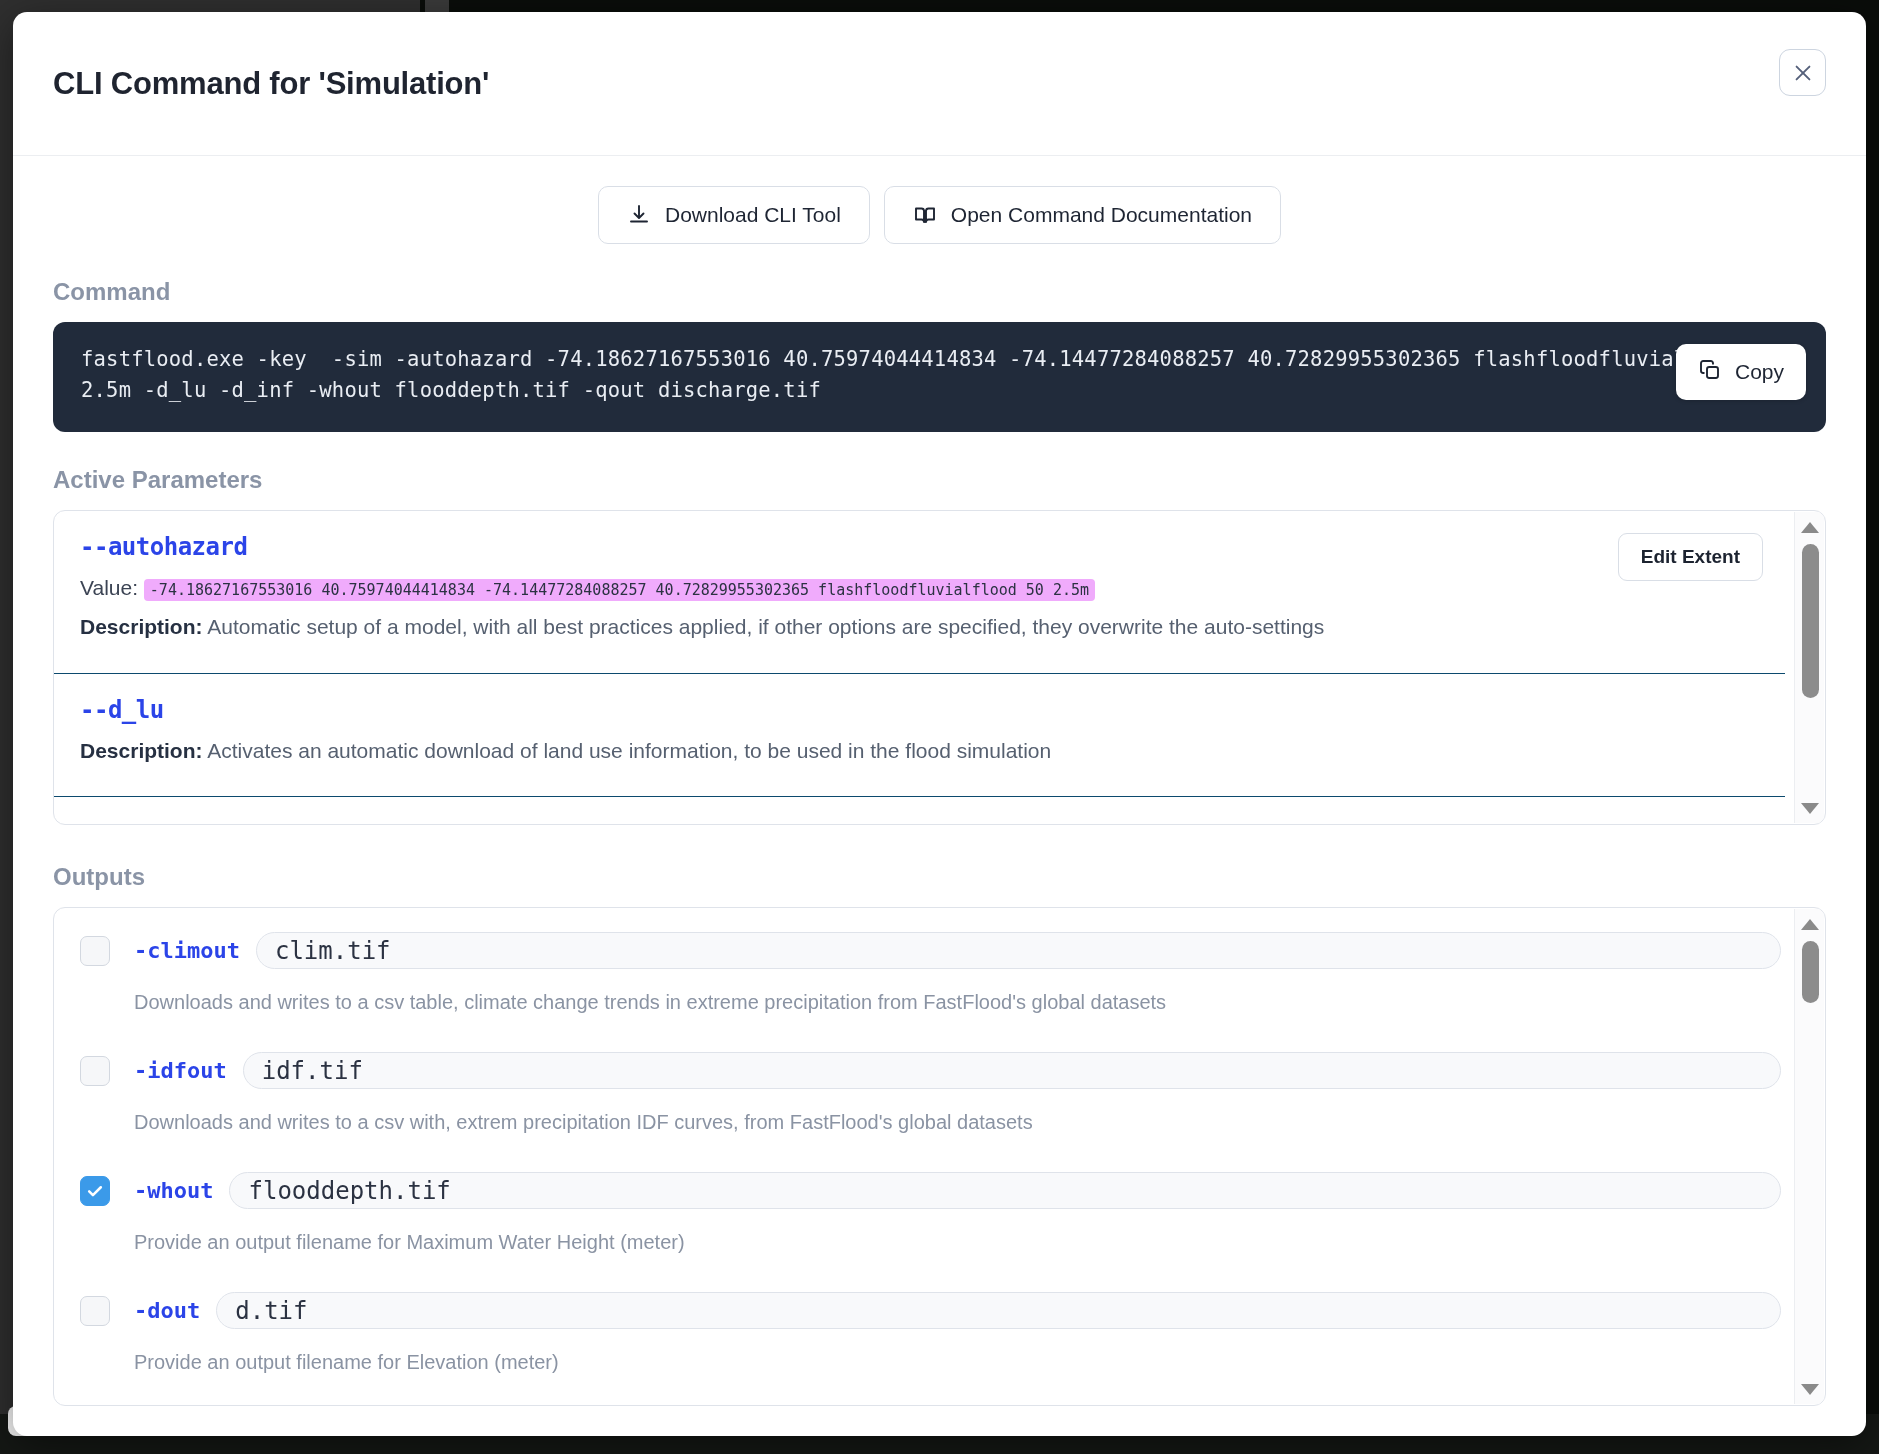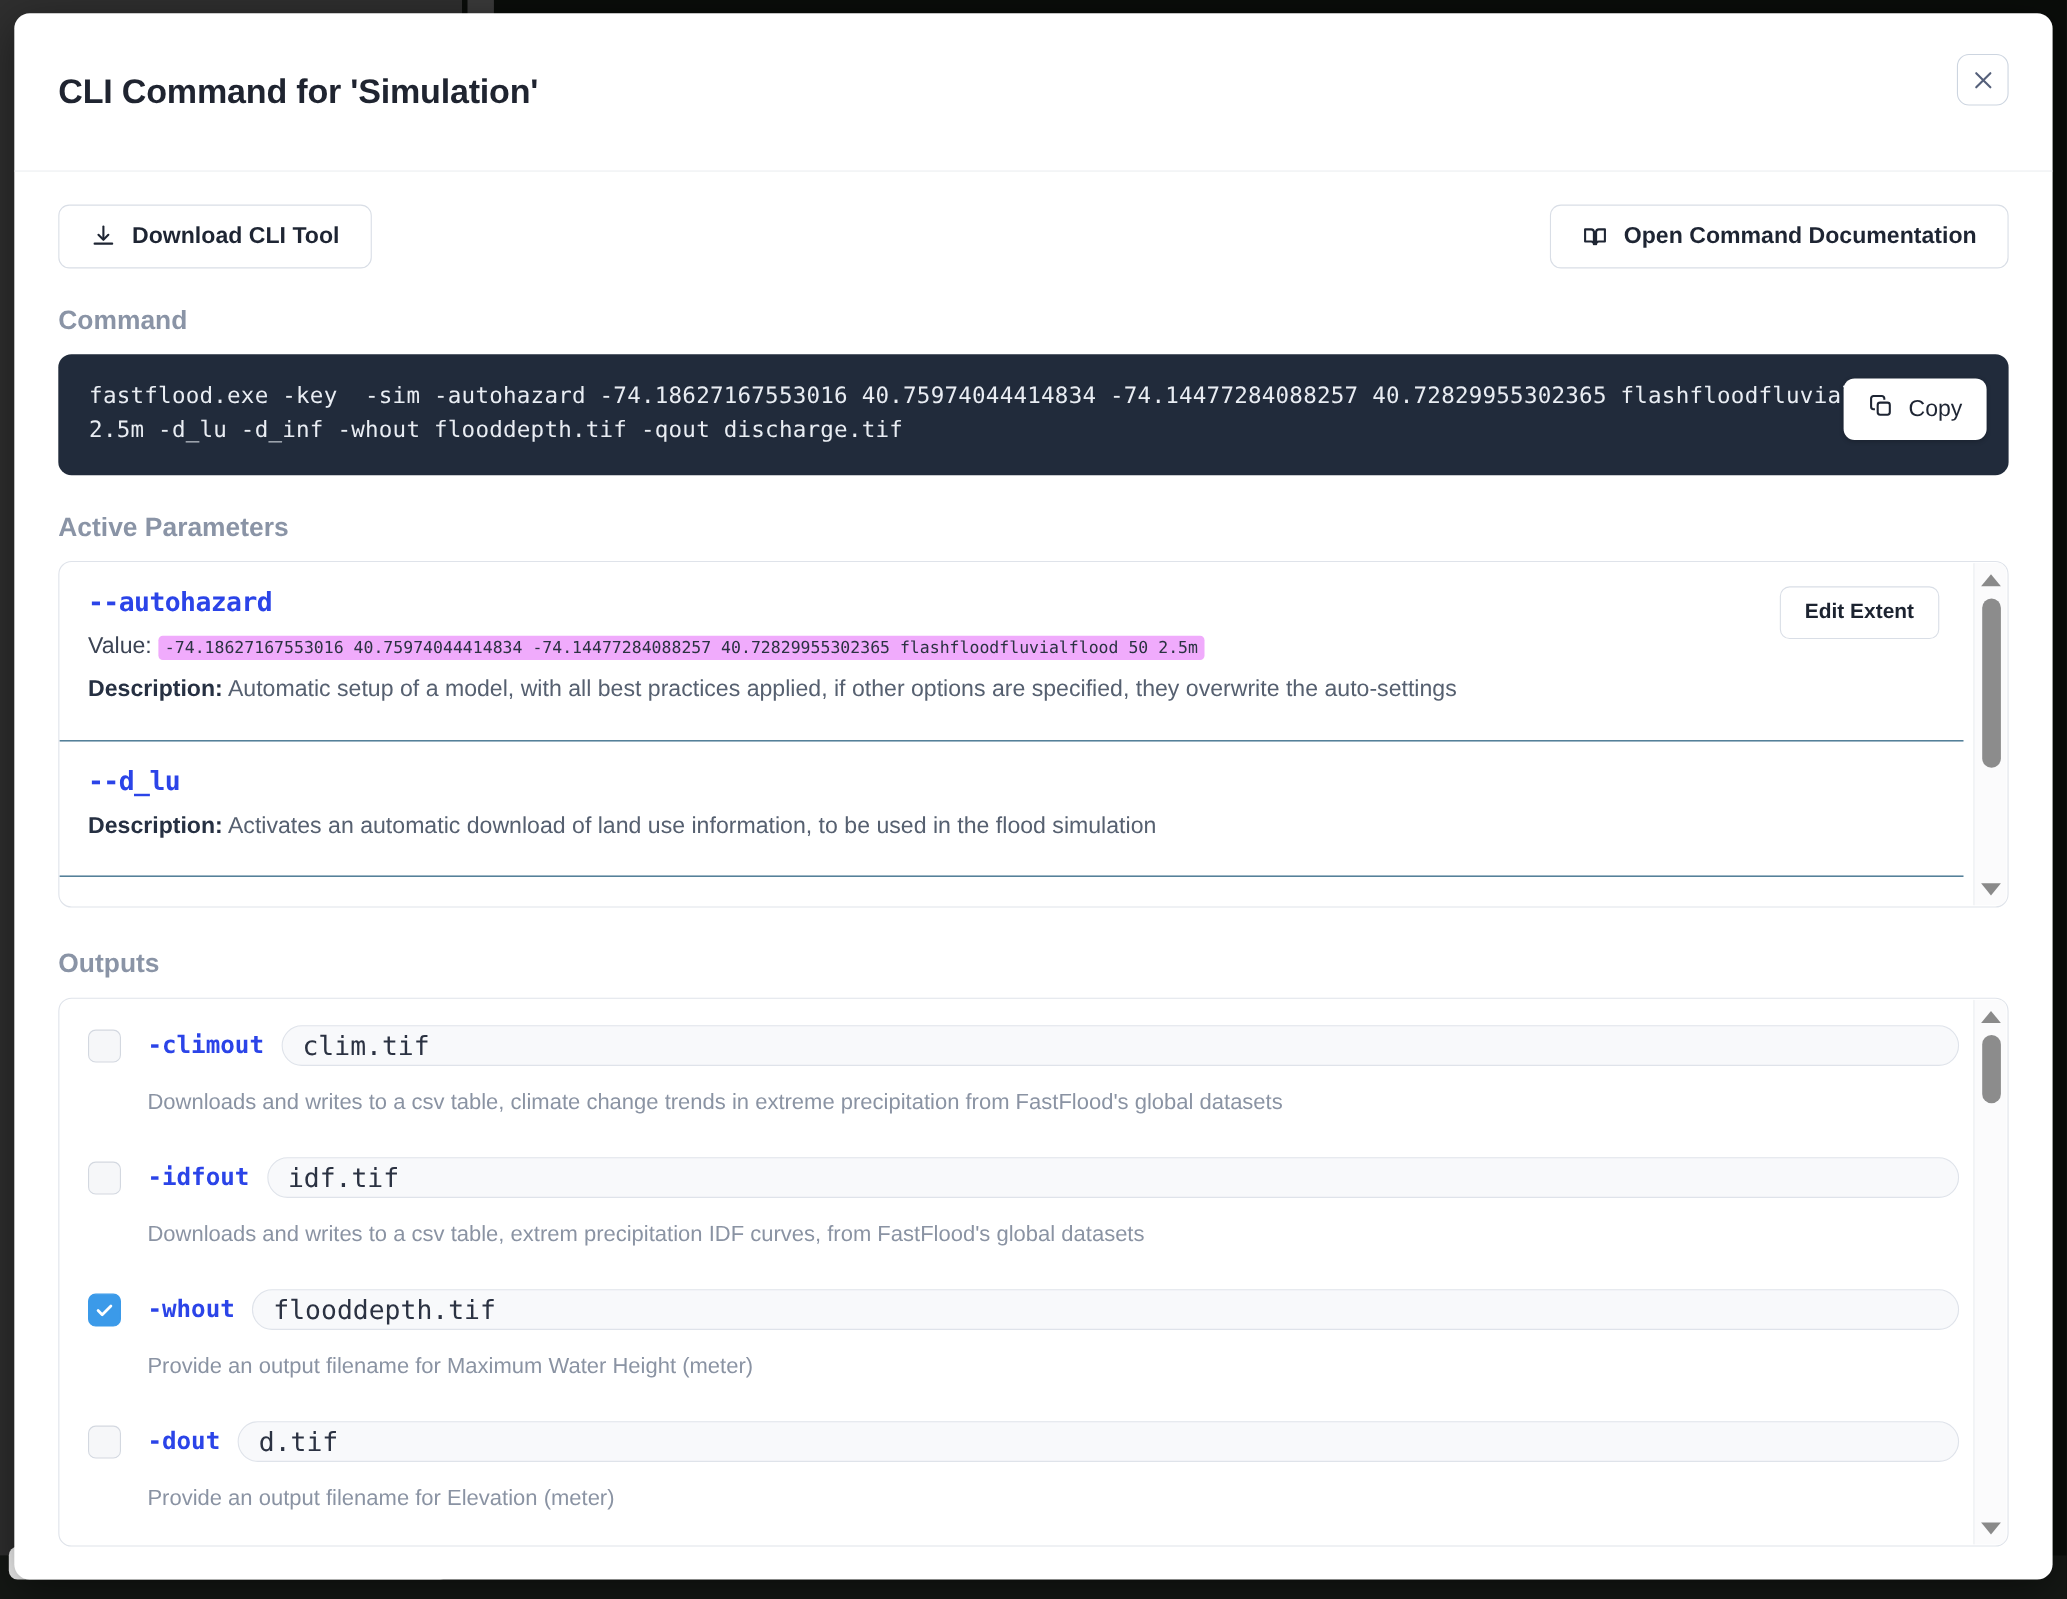--- a/index.html
+++ b/index.html
@@ -69,23 +69,22 @@
     cursor: pointer;
   }
   .close-button svg { display: block; }
 
   .modal-body {
     padding: 30px 40px 0 40px;
     position: relative;
   }
 
   .toolbar {
-    display: flex; justify-content: space-between; gap: 14px;
+    display: flex; justify-content: center; gap: 14px;
     margin-bottom: 34px;
-    font-weight: bold;
   }
   .tool-btn {
     height: 58px;
     border: 1px solid #d9dee6;
     border-radius: 10px;
     background: #fff;
     display: flex; align-items: center; gap: 14px;
     padding: 0 28px;
     font-size: 21px;
     color: #1e2533;
@@ -371,21 +370,21 @@
               <input class="out-input" type="text" value="clim.tif" style="">
             </div>
             <div class="out-desc">Downloads and writes to a csv table, climate change trends in extreme precipitation from FastFlood's global datasets</div>
           </div>
           <div class="output-item">
             <div class="output-head">
               <div class="checkbox"></div>
               <span class="out-flag">-idfout</span>
               <input class="out-input" type="text" value="idf.tif" style="">
             </div>
-            <div class="out-desc">Downloads and writes to a csv table, extrem precipitation IDF curves, from FastFlood's global datasets</div>
+            <div class="out-desc">Downloads and writes to a csv with, extrem precipitation IDF curves, from FastFlood's global datasets</div>
           </div>
           <div class="output-item">
             <div class="output-head">
               <div class="checkbox checked">
                 <svg width="20" height="20" viewBox="0 0 24 24" fill="none" stroke="#ffffff" stroke-width="3" stroke-linecap="round" stroke-linejoin="round">
                   <path d="M5 12.5l4.5 4.5L19 7.5"></path>
                 </svg>
               </div>
               <span class="out-flag">-whout</span>
               <input class="out-input" type="text" value="flooddepth.tif" style="">

